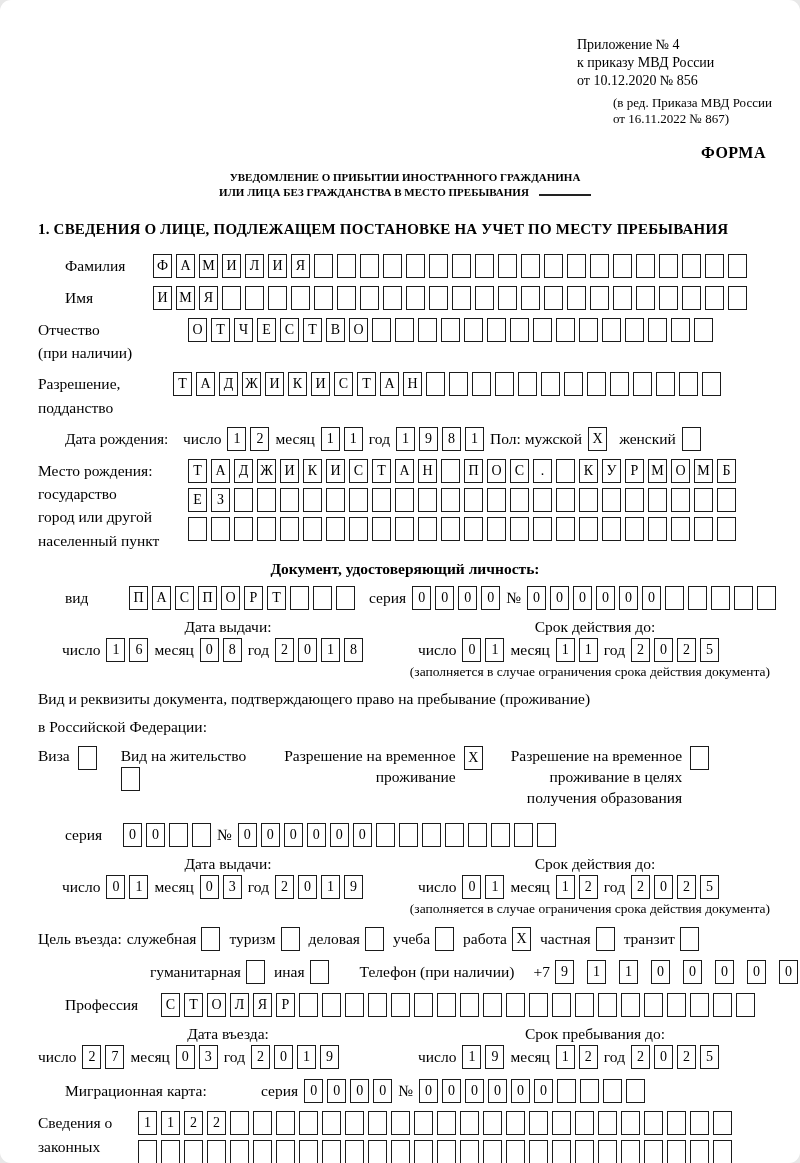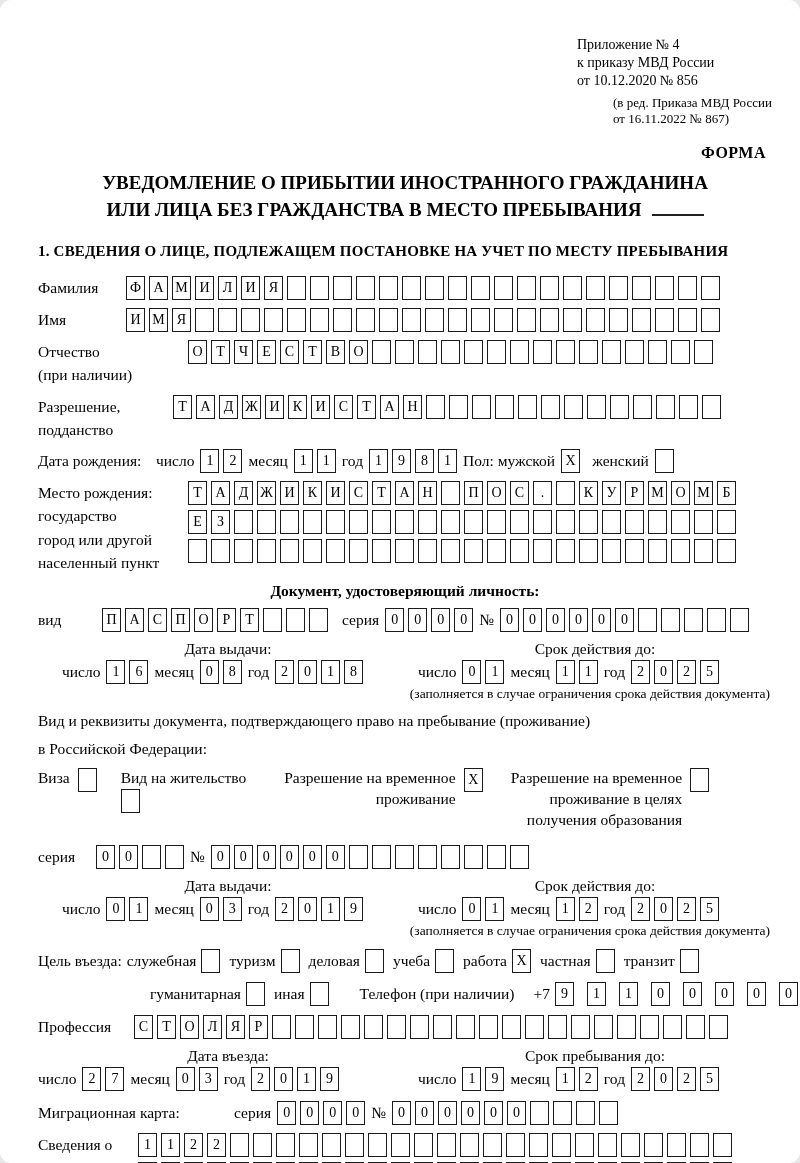--- a/index.html
+++ b/index.html
@@ -6,27 +6,27 @@
   .page {
     position:relative; width:800px; height:1163px; margin:0 auto;
     background:#ffffff; color:#000;
     font-family:"Liberation Serif","DejaVu Serif",serif;
     font-size:15.5px; box-sizing:border-box;
     padding:36px 28px 0 38px; overflow:hidden;border-radius:11px;
   }
   .appendix { margin-left:auto; width:195px; font-size:14px; line-height:1.28; }
   .appendix .edition { margin-top:5px; font-size:13px;margin-left:36px; }
   .forma { text-align:right; font-weight:bold; font-size:16px; margin:16px 6px 8px 0; letter-spacing:.5px; }
-  .title { text-align:center; font-weight:bold; font-size:19px; line-height:1.4; margin-top:4px; }
+  .title { text-align:center; font-weight:bold; font-size:11px; line-height:1.4; margin-top:4px; }
   .uline { display:inline-block; width:52px; border-bottom:2px solid #222; margin-left:10px; vertical-align:baseline; }
   .section-heading { font-weight:bold; font-size:15px; margin:20px 0 16px 0; letter-spacing:.2px; }
 
   .row { display:flex; align-items:center; margin-bottom:8px; }
   .row.blk { align-items:flex-start; }
-  .lbl { flex:none; }
+  .lbl { flex:none;margin-left:27px; }
   .w88 { width:88px; } .w135 { width:135px; } .w150 { width:150px; } .w100 { width:100px; }
   .lblcol { flex:none; line-height:1.5; }
   .stack > .cells { margin-bottom:5px; }
   .cells { display:flex; gap:4px; flex:none; }
   .cell {
     flex:none; width:17px; height:22px; border:1.6px solid #1b1b1b;
     display:inline-flex; align-items:center; justify-content:center;
     font-size:14px; font-family:"Liberation Serif","DejaVu Serif",serif; background:#fff;
   }
   .word { flex:none; margin:0 6px; }

